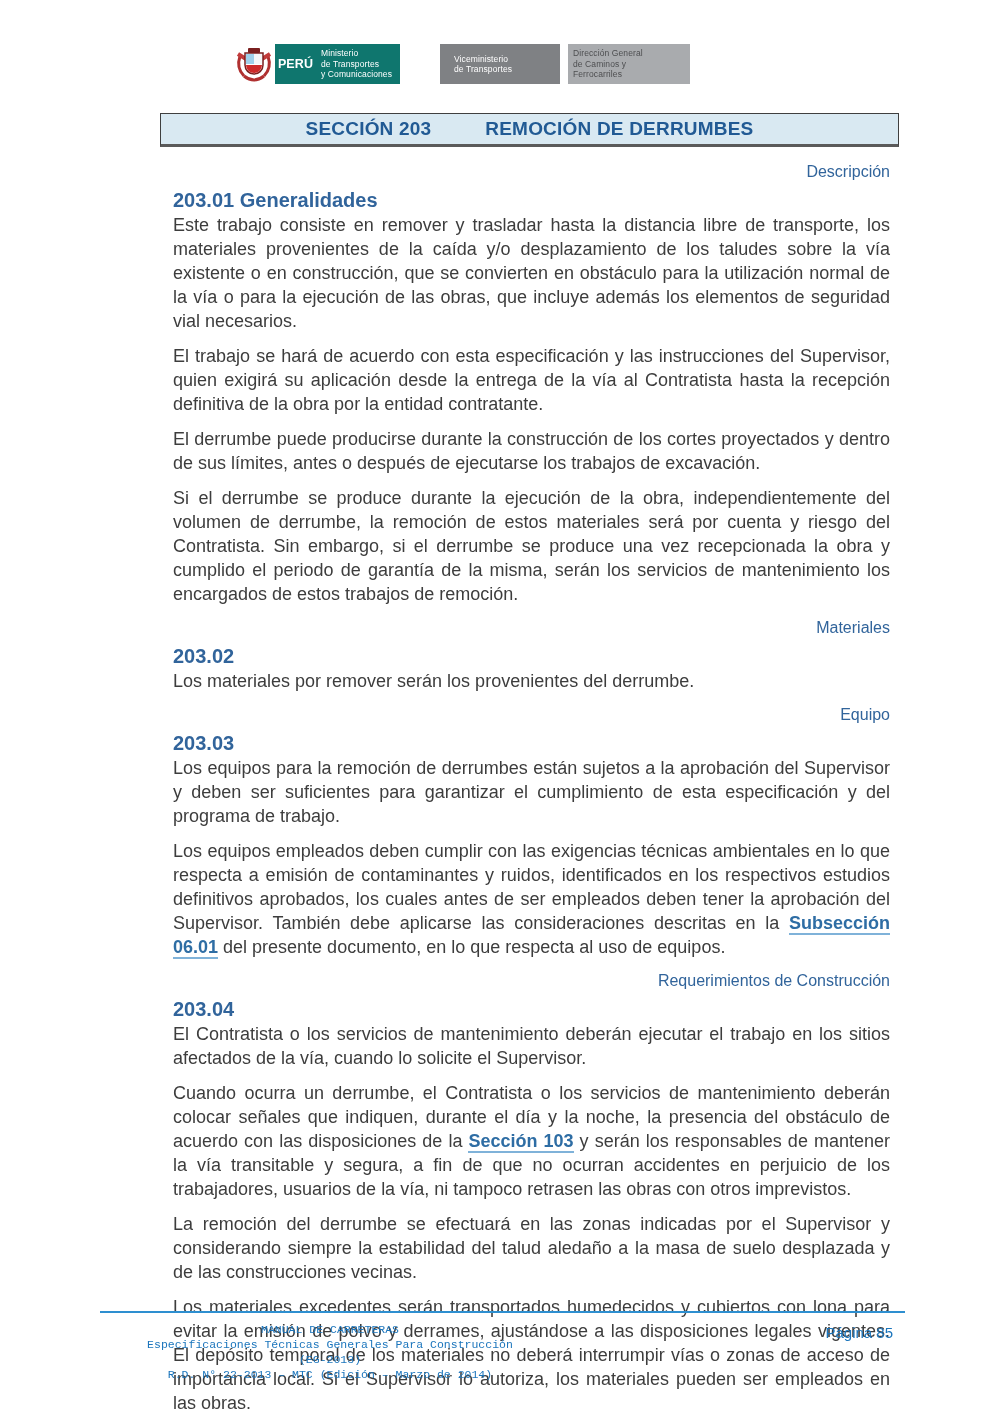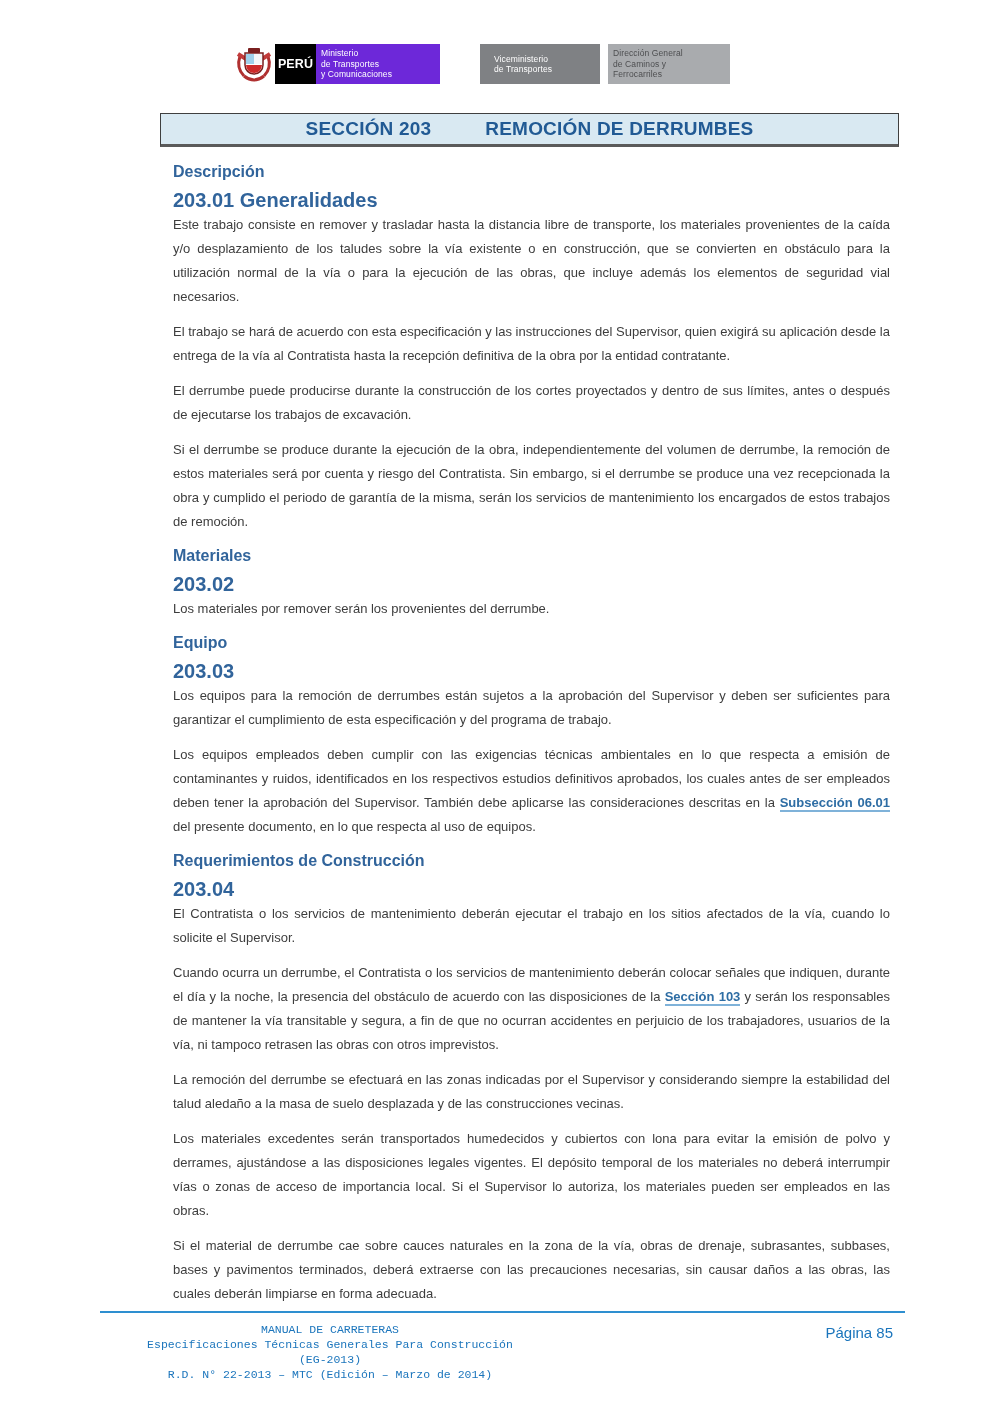--- a/index.html
+++ b/index.html
@@ -35,30 +35,30 @@
     flex-direction:column;
     justify-content:center;
     padding:0 5px;
     box-sizing:border-box;
     font-size:8.5px;
     line-height:10.5px;
     letter-spacing:0.1px;
   }
   .lbox.red{
     width:41px;
-    background:#000000;
+    background:#0f766e;
     color:#ffffff;
     font-weight:bold;
     font-size:12.5px;
     align-items:center;
     padding:0 2px;
   }
   .lbox.dark{
-    width:124px;
-    background:#6d28d9;
+    width:84px;
+    background:#0f766e;
     color:#ffffff;
   }
   .lbox.medium{
     width:120px;
     background:#7F8184;
     color:#ffffff;
     margin-left:40px;
     padding-left:14px;
   }
   .lbox.light{
@@ -91,36 +91,36 @@
 
   
   .content{
     position:absolute;
     top:150px;
     left:173px;
     width:717px;
   }
   .ch{
     margin:12px 0 8px;
-    text-align:left;
+    text-align:right;
     font-size:16px;
     line-height:20px;
-    font-weight:bold;
+    font-weight:normal;
     color:#31649B;
   }
   .sh{
     margin:8px 0 0;
     font-size:20px;
     line-height:20px;
     font-weight:bold;
     color:#31649B;
   }
   .content p{
     margin:3px 0 11px;
-    font-size:13px;
+    font-size:18px;
     line-height:24px;
     text-align:justify;
     color:#3d3d3d;
   }
   .doc-link{
     color:#2E6DA4;
     font-weight:bold;
     text-decoration:none;
     border-bottom:2px solid #7FB2D9;
     cursor:pointer;

